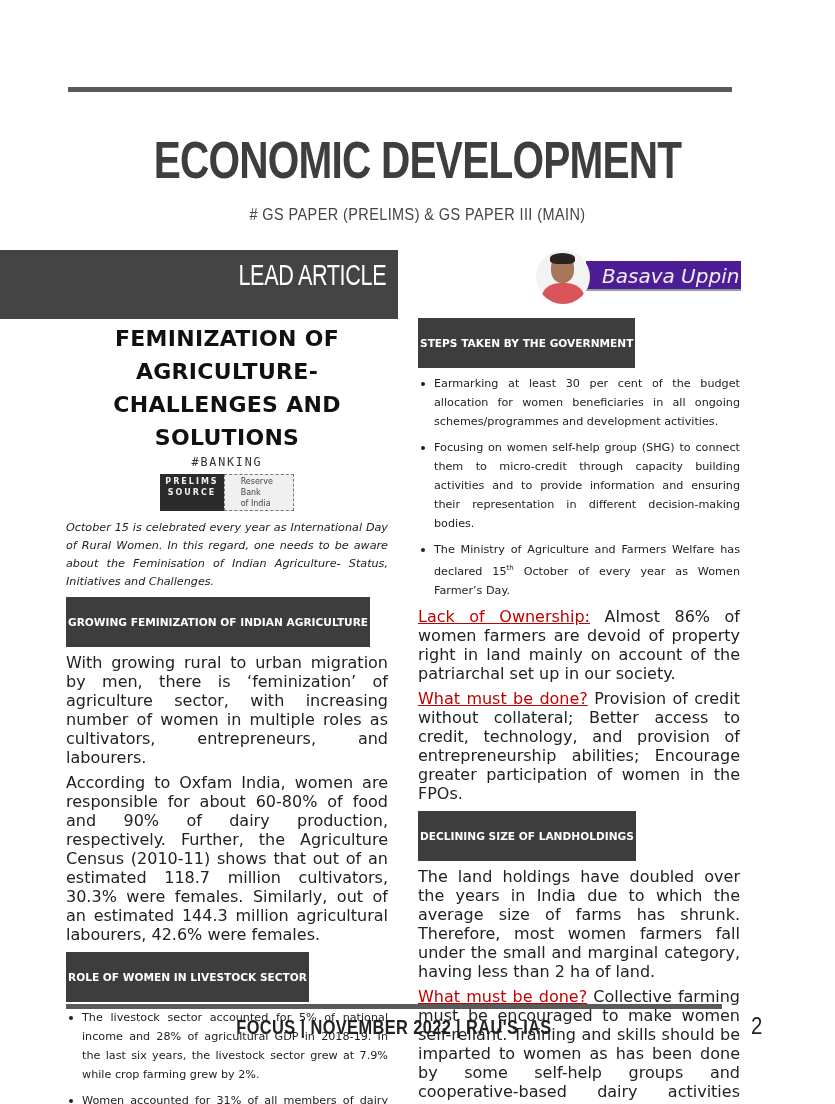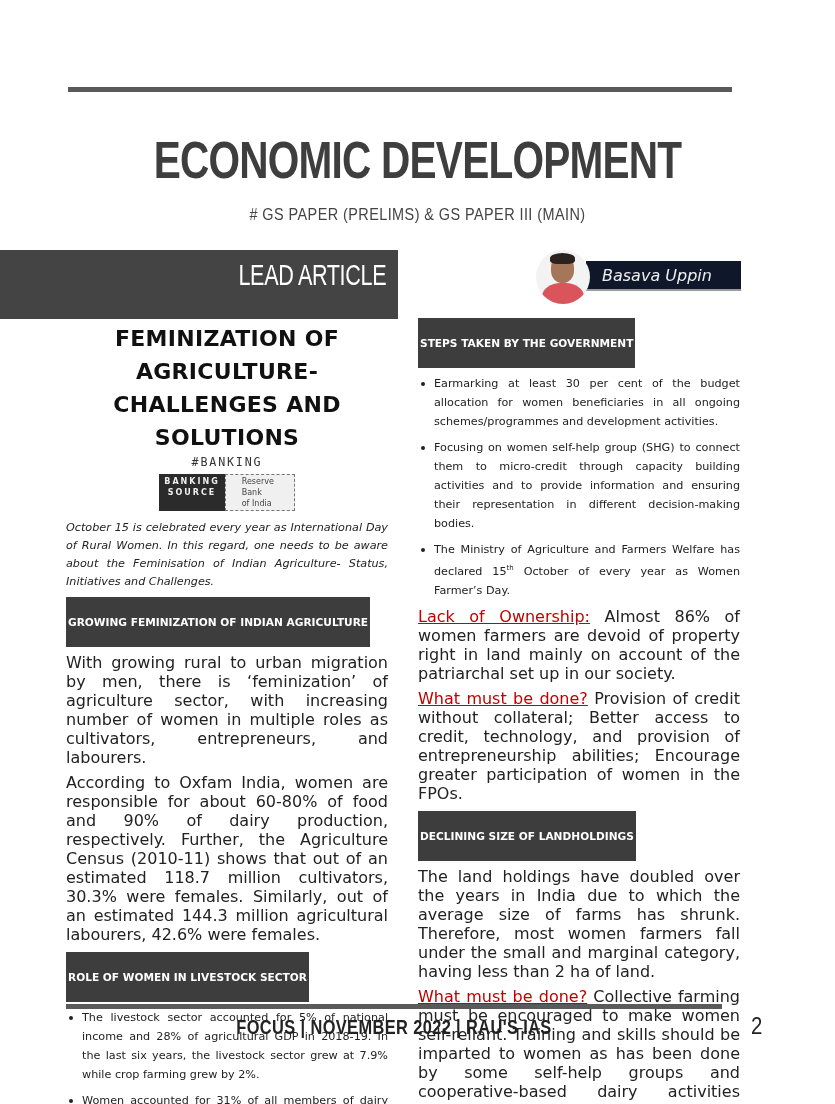--- a/index.html
+++ b/index.html
@@ -28,22 +28,22 @@
   }
   .author { position: absolute; left: 536px; top: 250px; width: 205px; height: 54px; }
   .author-avatar {
     position: absolute; left: 0; top: 0; width: 54px; height: 54px; border-radius: 50%;
     background: #f3f3f3; overflow: hidden; z-index: 2;
   }
   .author-avatar .head { position: absolute; left: 15px; top: 5px; width: 23px; height: 28px; background: #a6765a; border-radius: 45%; }
   .author-avatar .hair { position: absolute; left: 14px; top: 3px; width: 25px; height: 11px; background: #2a2220; border-radius: 50% 50% 30% 30%; }
   .author-avatar .body { position: absolute; left: 6px; top: 33px; width: 42px; height: 30px; background: #d9545b; border-radius: 45% 45% 0 0; }
   .author-name-bar {
-    position: absolute; left: 50px; top: 11px; width: 155px; height: 30px; background: #0f172a;
-    color: #eee; font-family: "DejaVu Sans", sans-serif; font-style: italic; font-size: 16px;
+    position: absolute; left: 50px; top: 11px; width: 155px; height: 30px; background: #4c1d95;
+    color: #eee; font-family: "DejaVu Sans", sans-serif; font-style: italic; font-size: 20px;
     padding-left: 16px; line-height: 30px; border-bottom: 2px solid #9a9a9a;
   }
   .col { position: absolute; top: 318px; width: 322px; }
   .col-left { left: 66px; }
   .col-right { left: 418px; }
   .article-title {
     text-align: center; font-family: "DejaVu Sans", sans-serif; font-weight: bold;
     font-size: 22px; line-height: 33px; color: #111; margin-top: 4px; letter-spacing: 0.3px;
   }
   .tag {
@@ -104,21 +104,21 @@
 <div class="col col-left">
   <div class="article-title">
     <div>FEMINIZATION OF</div>
     <div>AGRICULTURE-</div>
     <div>CHALLENGES AND</div>
     <div>SOLUTIONS</div>
   </div>
   <div class="tag">#BANKING</div>
   <div class="source-badge">
     <div class="ps">
-      <div>BANKING</div>
+      <div>PRELIMS</div>
       <div>SOURCE</div>
     </div>
     <div class="rbi">
       <div>Reserve Bank</div>
       <div>of India</div>
     </div>
   </div>
   <div class="intro">October 15 is celebrated every year as International Day of Rural Women. In this regard, one needs to be aware about the Feminisation of Indian Agriculture- Status, Initiatives and Challenges.</div>
 
   <div class="heading">GROWING FEMINIZATION OF INDIAN AGRICULTURE</div>

